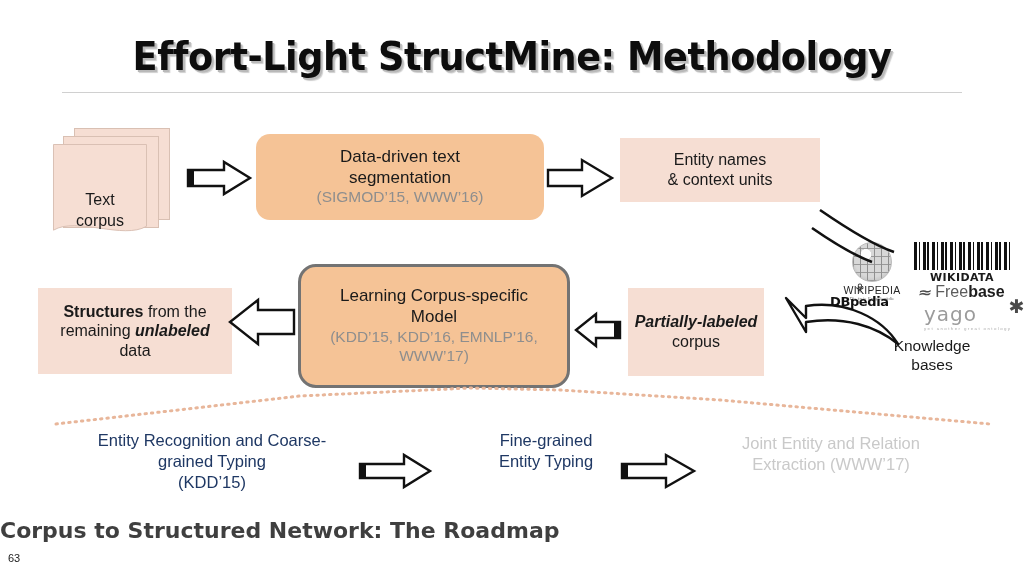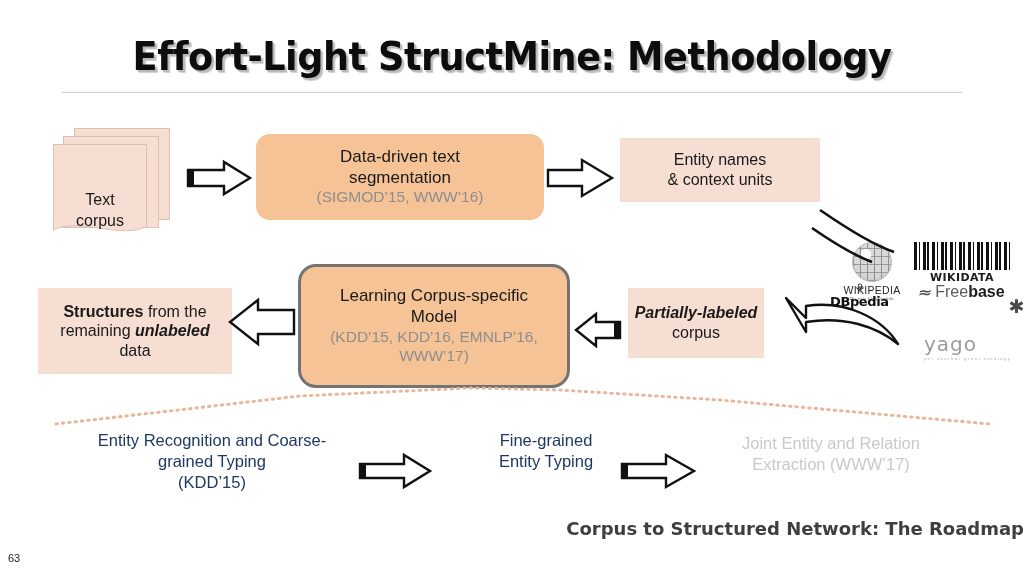--- a/index.html
+++ b/index.html
@@ -193,21 +193,20 @@
     font-size: 13px; line-height: 10px; color: #3a3a3a; letter-spacing: -1px;
   }
   .db-word {
     font-family: "DejaVu Sans", sans-serif;
     font-weight: bold; font-size: 13px; color: #111; letter-spacing: -0.4px;
   }
   #logo-yago { left: 98px; top: 62px; }
   .yago-word {
     font-size: 20px; color: #9b9b9b; letter-spacing: 1px;
     font-family: "DejaVu Sans", sans-serif;
-    margin-top: 30px;
   }
   .yago-star {
     position: absolute; right: -13px; top: -7px;
     font-size: 19px; color: #4a4a4a;
   }
   .yago-sub {
     font-size: 4.4px; color: #aeaeae; letter-spacing: 1.4px; text-align: center;
   }
   #kb-caption {
     position: absolute;
@@ -223,24 +222,24 @@
     font-size: 16.5px;
     line-height: 1.28;
     color: #1f3864;
   }
   #roadmap-3 { color: #c9c9c9; }
 
   #roadmap-caption {
     position: absolute;
     left: 0; right: 0;
     top: 518px;
-    text-align: right;
+    text-align: left;
     font-family: "DejaVu Sans", sans-serif;
     font-weight: bold;
-    font-size: 18px;
+    font-size: 22px;
     color: #3f3f3f;
   }
   #page-number {
     position: absolute;
     left: 8px; top: 552px;
     font-size: 11px;
     color: #222;
   }
   .b { font-weight: bold; }
   .bi { font-weight: bold; font-style: italic; }
@@ -282,21 +281,21 @@
     <div class="cite">(KDD’15, KDD’16, EMNLP’16,</div>
     <div class="cite">WWW’17)</div>
   </div>
 
   <div class="box peach" id="node-structures" style="left:38px; top:288px; width:194px; height:86px; padding:0 8px;">
     <div>
       <span class="b">Structures</span><span> from the remaining </span><span class="bi">unlabeled</span><span> data</span>
     </div>
   </div>
 
-  <div class="box peach" id="node-partially-labeled" style="left:628px; top:288px; width:136px; height:70px; padding:0 6px;">
+  <div class="box peach" id="node-partially-labeled" style="left:628px; top:288px; width:136px; height:88px; padding:0 6px;">
     <div>
       <span class="bi">Partially-labeled</span><span> corpus</span>
     </div>
   </div>
 
   <div id="kb-group">
 
     <div class="kb-logo" id="logo-wikipedia">
       <div class="wiki-globe"></div>
       <div class="wiki-word">WIKIPEDIA</div>
@@ -318,20 +317,24 @@
       <div class="db-word"><span>DB</span><span>pedia</span></div>
     </div>
 
     <div class="kb-logo" id="logo-yago">
       <div class="yago-word">yago</div>
       <div class="yago-star">✱</div>
       <div class="yago-sub">yet another great ontology</div>
     </div>
   </div>
 
+  <div id="kb-caption">
+    <div>Knowledge</div>
+    <div>bases</div>
+  </div>
 
   <div class="roadmap-label" id="roadmap-1" style="left:62px; top:430px; width:300px;">
     <div>Entity Recognition and Coarse-</div>
     <div>grained Typing</div>
     <div>(KDD’15)</div>
   </div>
 
   <div class="roadmap-label" id="roadmap-2" style="left:456px; top:430px; width:180px;">
     <div>Fine-grained</div>
     <div>Entity Typing</div>

